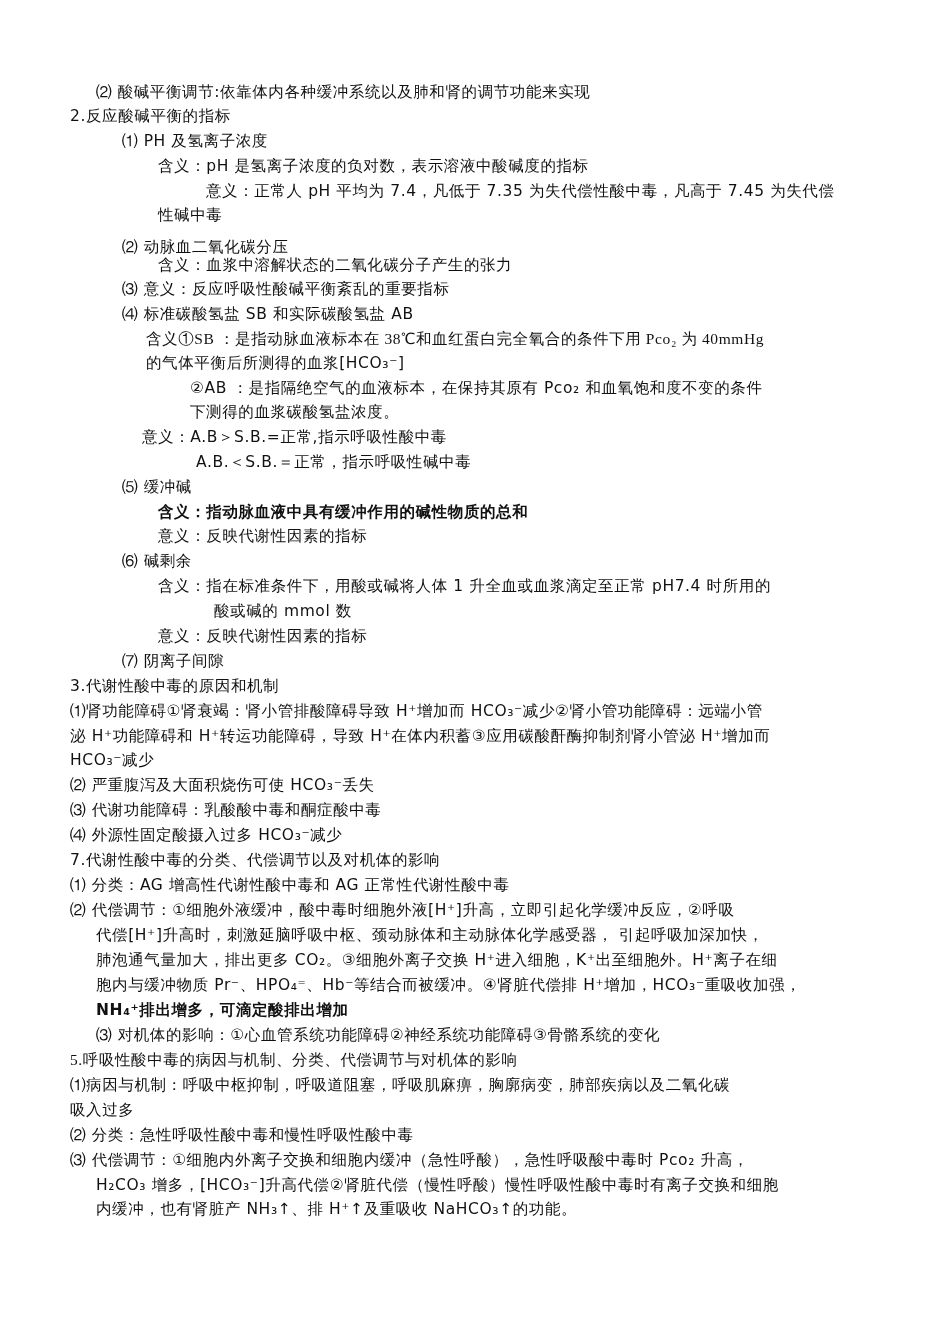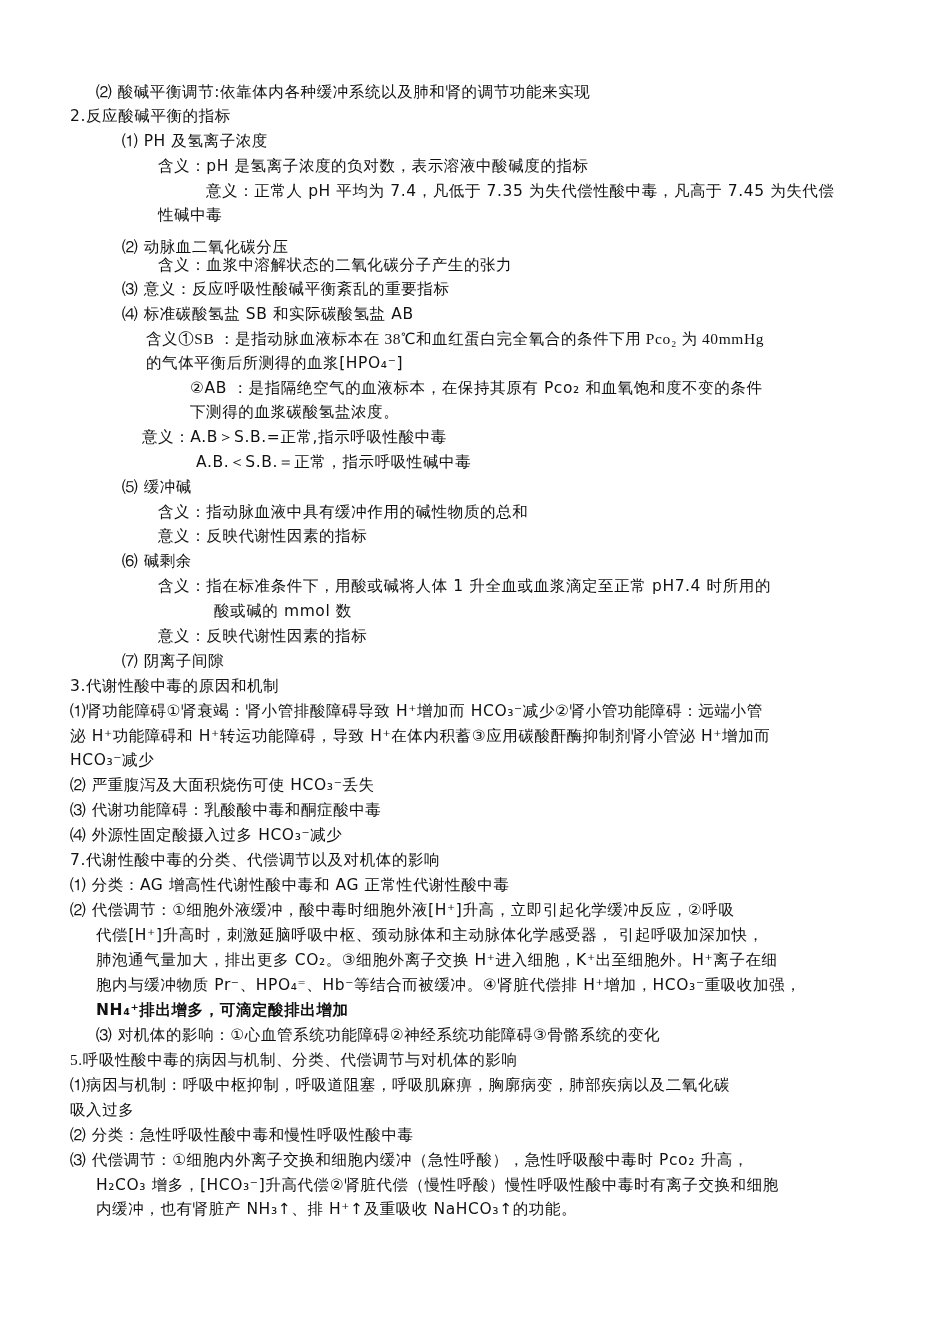--- a/index.html
+++ b/index.html
@@ -25,27 +25,27 @@
   <div class="ln" style="left: 70px; top: 104px;">2.反应酸碱平衡的指标</div>
   <div class="ln" style="left: 122px; top: 129px;">⑴ PH 及氢离子浓度</div>
   <div class="ln" style="left: 158px; top: 154px;">含义：pH 是氢离子浓度的负对数，表示溶液中酸碱度的指标</div>
   <div class="ln" style="left: 158px; top: 179px; margin-left: 48px;">意义：正常人 pH 平均为 7.4，凡低于 7.35 为失代偿性酸中毒，凡高于 7.45 为失代偿</div>
   <div class="ln" style="left: 158px; top: 203px;">性碱中毒</div>
   <div class="ln" style="left: 122px; top: 235px;">⑵ 动脉血二氧化碳分压</div>
   <div class="ln" style="left: 158px; top: 253px;">含义：血浆中溶解状态的二氧化碳分子产生的张力</div>
   <div class="ln" style="left: 122px; top: 277px;">⑶ 意义：反应呼吸性酸碱平衡紊乱的重要指标</div>
   <div class="ln" style="left: 122px; top: 302px;">⑷ 标准碳酸氢盐 SB 和实际碳酸氢盐 AB</div>
   <div class="ln" style="left: 146px; top: 327px; font-family: Liberation Serif, serif;">含义①SB ：是指动脉血液标本在 38℃和血红蛋白完全氧合的条件下用 Pco₂ 为 40mmHg</div>
-  <div class="ln" style="left: 146px; top: 351px;">的气体平衡后所测得的血浆[HPO₄⁻]</div>
+  <div class="ln" style="left: 146px; top: 351px;">的气体平衡后所测得的血浆[HCO₃⁻]</div>
   <div class="ln" style="left: 190px; top: 376px;">②AB ：是指隔绝空气的血液标本，在保持其原有 Pco₂ 和血氧饱和度不变的条件</div>
   <div class="ln" style="left: 190px; top: 400px;">下测得的血浆碳酸氢盐浓度。</div>
   <div class="ln" style="left: 142px; top: 425px;">意义：A.B＞S.B.=正常,指示呼吸性酸中毒</div>
   <div class="ln" style="left: 196px; top: 450px; text-align: center;">A.B.＜S.B.＝正常，指示呼吸性碱中毒</div>
   <div class="ln" style="left: 122px; top: 475px;">⑸ 缓冲碱</div>
-  <div class="ln" style="left: 158px; top: 500px;">含义：指动脉血液中具有缓冲作用的碱性物质的总和</div>
+  <div class="ln" style="left: 158px; top: 500px; font-weight: bold;">含义：指动脉血液中具有缓冲作用的碱性物质的总和</div>
   <div class="ln" style="left: 158px; top: 524px;">意义：反映代谢性因素的指标</div>
   <div class="ln" style="left: 122px; top: 549px;">⑹ 碱剩余</div>
   <div class="ln" style="left: 158px; top: 574px;">含义：指在标准条件下，用酸或碱将人体 1 升全血或血浆滴定至正常 pH7.4 时所用的</div>
   <div class="ln" style="left: 214px; top: 599px;">酸或碱的 mmol 数</div>
   <div class="ln" style="left: 158px; top: 624px;">意义：反映代谢性因素的指标</div>
   <div class="ln" style="left: 122px; top: 649px;">⑺ 阴离子间隙</div>
   <div class="ln" style="left: 70px; top: 674px;">3.代谢性酸中毒的原因和机制</div>
   <div class="ln" style="left: 70px; top: 699px;">⑴肾功能障碍①肾衰竭：肾小管排酸障碍导致 H⁺增加而 HCO₃⁻减少②肾小管功能障碍：远端小管</div>
   <div class="ln" style="left: 70px; top: 724px;">泌 H⁺功能障碍和 H⁺转运功能障碍，导致 H⁺在体内积蓄③应用碳酸酐酶抑制剂肾小管泌 H⁺增加而</div>
   <div class="ln" style="left: 70px; top: 748px;">HCO₃⁻减少</div>

